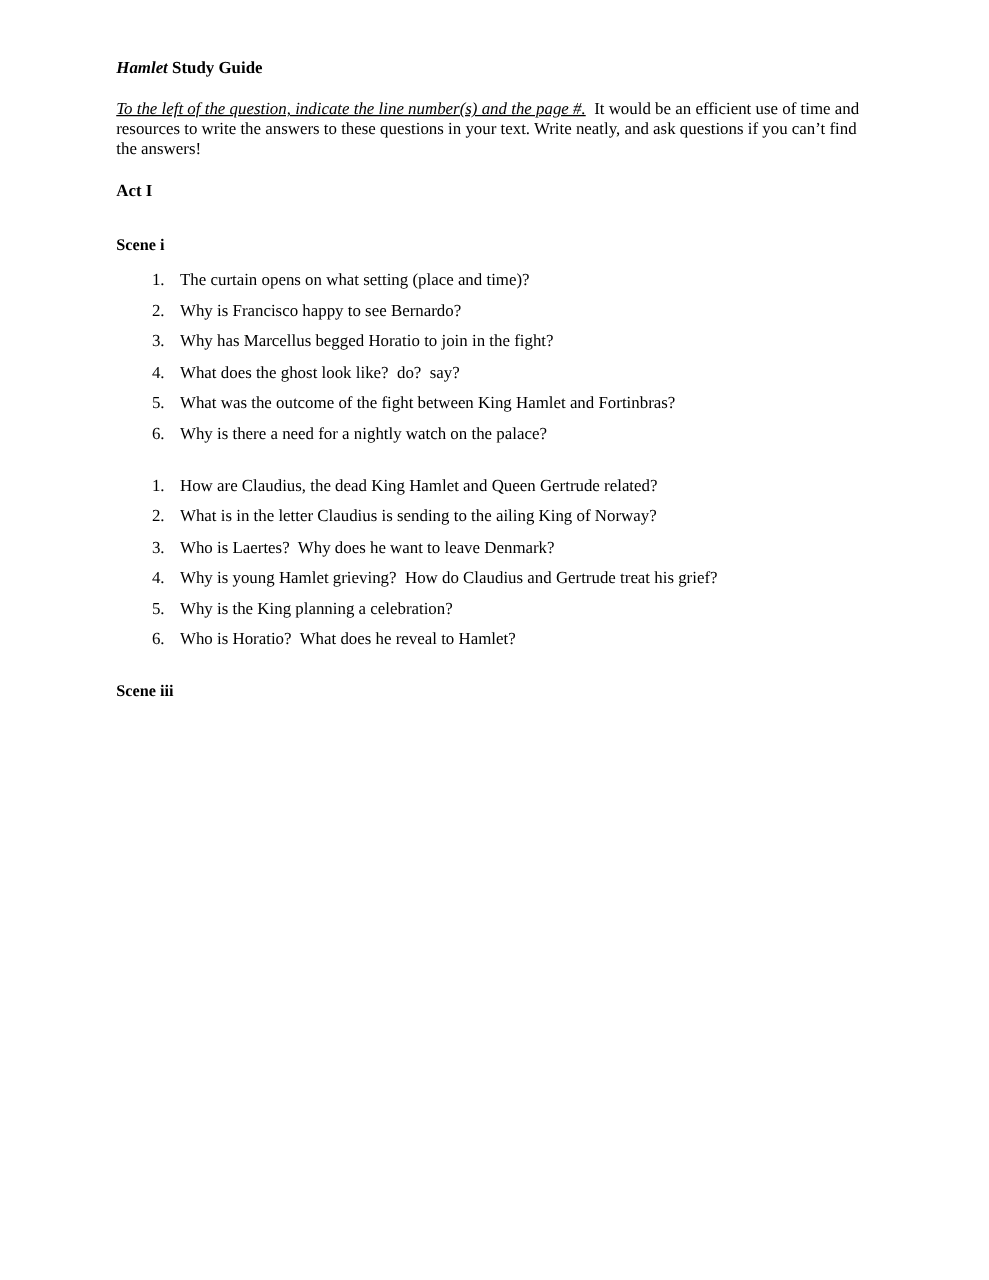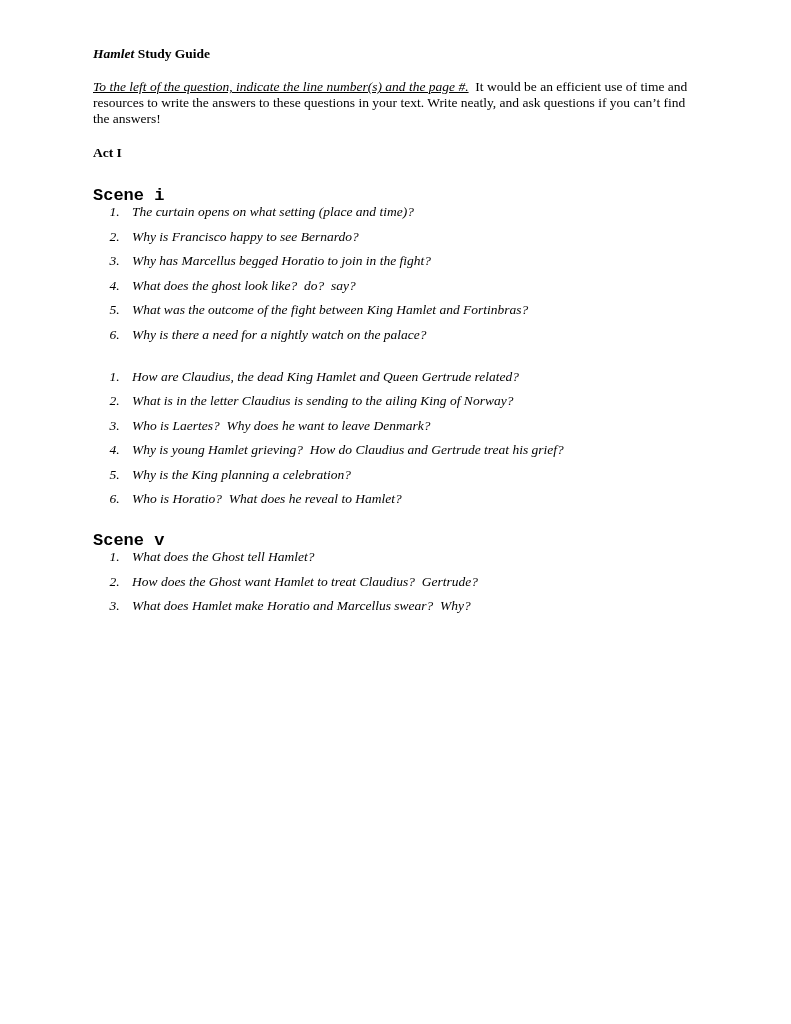--- a/index.html
+++ b/index.html
@@ -44,31 +44,29 @@
   .act-heading {
     font-size: 13.5px;
     font-weight: bold;
     margin: 0 0 27px 0;
     line-height: 16px;
   }
   .scene {
     margin: 0 0 26px 0;
   }
   .scene-heading {
-    font-size: 17px;
+    font-size: 13px;
     font-weight: bold;
     margin: 0;
     line-height: 16px;
-    font-family: Liberation Mono, monospace;
   }
   .question-list {
-    margin: 0;
+    margin: 12px;
     padding: 0 0 0 30px;
     list-style-position: outside;
-    font-style: italic;
   }
   .question-list li {
     margin: 0 0 8.5px 0;
     padding-left: 9px;
     line-height: 16px;
     white-space: pre-wrap;
   }
   .question-list li:last-child {
     margin-bottom: 0;
   }
@@ -100,24 +98,17 @@
         <ol class="question-list">
           <li>How are Claudius, the dead King Hamlet and Queen Gertrude related?</li>
           <li>What is in the letter Claudius is sending to the ailing King of Norway?</li>
           <li>Who is Laertes?  Why does he want to leave Denmark?</li>
           <li>Why is young Hamlet grieving?  How do Claudius and Gertrude treat his grief?</li>
           <li>Why is the King planning a celebration?</li>
           <li>Who is Horatio?  What does he reveal to Hamlet?</li>
         </ol>
       </section>
       <section class="scene">
-      </section>
-      <section class="scene">
-        <h3 class="scene-heading">Scene v</h3>
-        <ol class="question-list">
-          <li>What does the Ghost tell Hamlet?</li>
-          <li>How does the Ghost want Hamlet to treat Claudius?  Gertrude?</li>
-          <li>What does Hamlet make Horatio and Marcellus swear?  Why?</li>
-        </ol>
+        <h3 class="scene-heading">Scene iii</h3>
       </section>
     </div>
 
 </div>
 
 </body></html>

